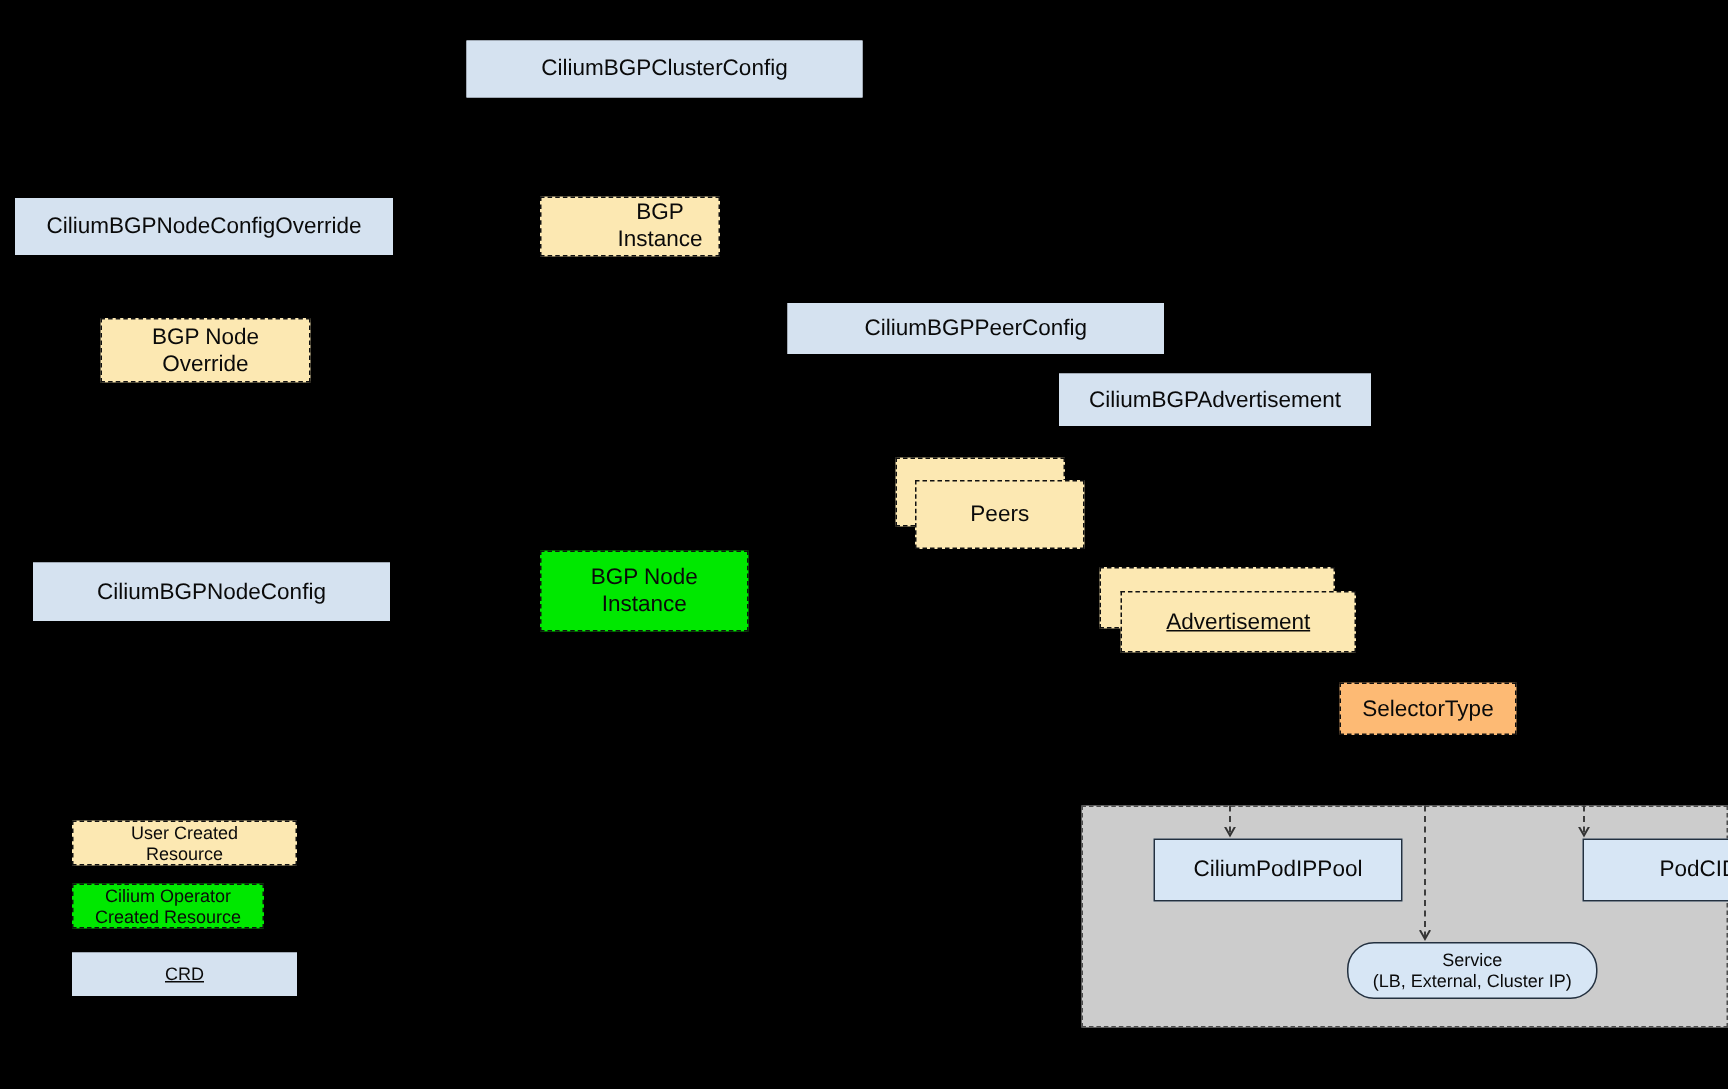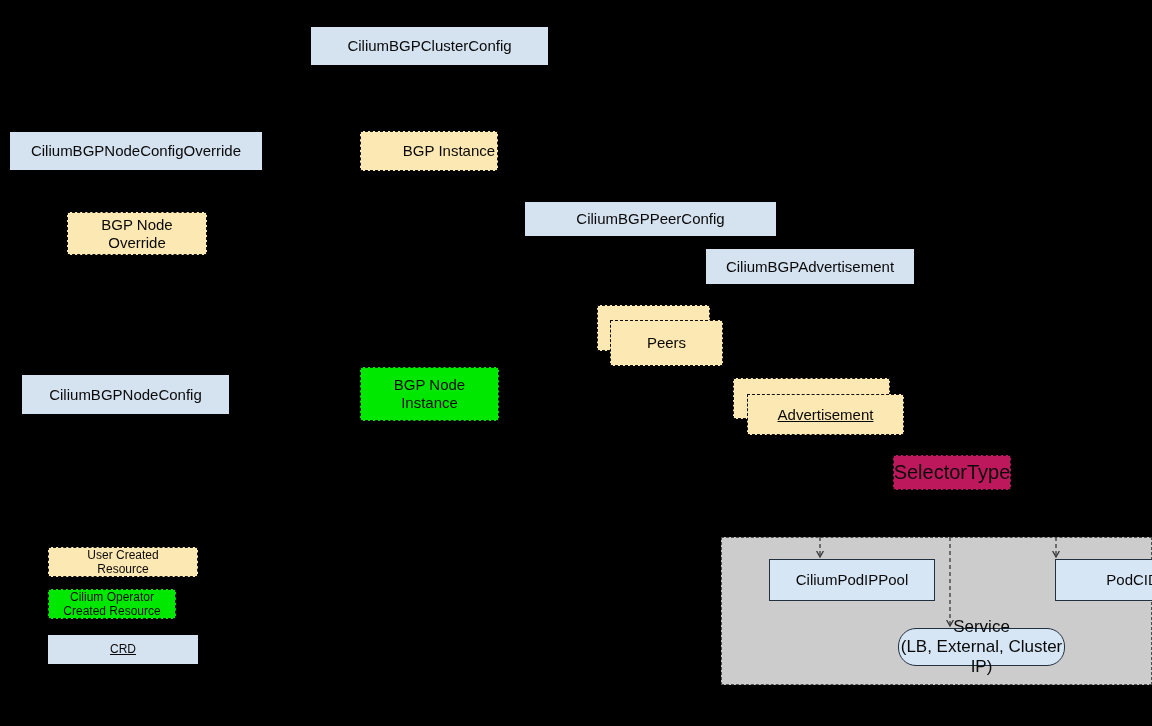--- a/index.html
+++ b/index.html
@@ -45,23 +45,23 @@
     background: #fce8b2;
     border: 1.6px dashed #111111;
     font-size: 15px;
   }
   .operator {
     background: #00e800;
     border: 1.6px dashed #111111;
     font-size: 15px;
   }
   .plain-white {
-    background: #be185d;
+    background: #fdba74;
     border: 1.6px dashed #111111;
-    font-size: 20px;
+    font-size: 15px;
   }
   
   .stack-back {
     position: absolute;
     background: #fce8b2;
     border: 1.6px dashed #111111;
     z-index: 4;
   }
   
   .group-box {
@@ -94,38 +94,38 @@
       </marker>
     </defs>
     <g id="arrow-group">
         <line x1="820" y1="537" x2="820" y2="556" stroke="#3a3a3a" stroke-width="1.3" stroke-dasharray="4 3" marker-end="url(#ah)"></line>
         <line x1="1056" y1="537" x2="1056" y2="556" stroke="#3a3a3a" stroke-width="1.3" stroke-dasharray="4 3" marker-end="url(#ah)"></line>
         <line x1="950" y1="537" x2="950" y2="625" stroke="#3a3a3a" stroke-width="1.3" stroke-dasharray="4 3" marker-end="url(#ah)"></line>
       </g>
   </svg>
 
   <div id="node-layer">
-      <div class="node crd" style="left: 311px; top: 27px; width: 237px; height: 38px;">CiliumBGPClusterConfig</div>
+      <div class="node crd" style="left: 311px; top: 27px; width: 264px; height: 38px;">CiliumBGPClusterConfig</div>
       <div class="node crd" style="left: 10px; top: 132px; width: 252px; height: 38px;">CiliumBGPNodeConfigOverride</div>
-      <div class="node user" style="left: 360px; top: 131px; width: 138px; height: 40px; padding-left: 40px;">BGP Instance</div>
+      <div class="node user" style="left: 360px; top: 131px; width: 120px; height: 40px; padding-left: 40px;">BGP Instance</div>
       <div class="node user" style="left: 67px; top: 212px; width: 140px; height: 43px;">BGP Node
 Override</div>
       <div class="node crd" style="left: 525px; top: 186px; width: 251px; height: 34px; margin-top: 16px;">CiliumBGPPeerConfig</div>
       <div class="node crd" style="left: 706px; top: 249px; width: 208px; height: 35px;">CiliumBGPAdvertisement</div>
       <div class="stack-back" style="left: 597px; top: 305px; width: 113px; height: 46px;"></div>
       <div class="node user" style="left: 610px; top: 320px; width: 113px; height: 46px;">Peers</div>
-      <div class="node crd" style="left: 22px; top: 375px; width: 207px; height: 39px;">CiliumBGPNodeConfig</div>
+      <div class="node crd" style="left: 22px; top: 375px; width: 238px; height: 39px;">CiliumBGPNodeConfig</div>
       <div class="node operator" style="left: 360px; top: 367px; width: 139px; height: 54px;">BGP Node
 Instance</div>
       <div class="stack-back" style="left: 733px; top: 378px; width: 157px; height: 41px;"></div>
       <div class="node user" style="left: 747px; top: 394px; width: 157px; height: 41px; text-decoration: underline;">Advertisement</div>
       <div class="node plain-white" style="left: 893px; top: 455px; width: 118px; height: 35px;">SelectorType</div>
       <div class="node crd crd-bordered" style="left: 737px; top: 559px; width: 166px; height: 42px;">CiliumPodIPPool</div>
       <div class="node crd crd-bordered" style="left: 1023px; top: 559px; width: 166px; height: 42px;">PodCIDR</div>
-      <div class="node crd crd-bordered" style="left: 866px; top: 628px; width: 167px; height: 38px; font-size: 17px; border-radius: 18px;">Service
+      <div class="node crd crd-bordered" style="left: 866px; top: 628px; width: 167px; height: 38px; font-size: 12px; border-radius: 18px;">Service
 (LB, External, Cluster IP)</div>
     </div>
 
   <div id="legend-layer">
       <div class="node legend-item user" style="left: 48px; top: 547px; width: 150px; height: 30px;">User Created
 Resource</div>
       <div class="node legend-item operator" style="left: 48px; top: 589px; width: 128px; height: 30px;">Cilium Operator
 Created Resource</div>
       <div class="node legend-item crd" style="left: 48px; top: 635px; width: 150px; height: 29px; text-decoration: underline;">CRD</div>
     </div>

